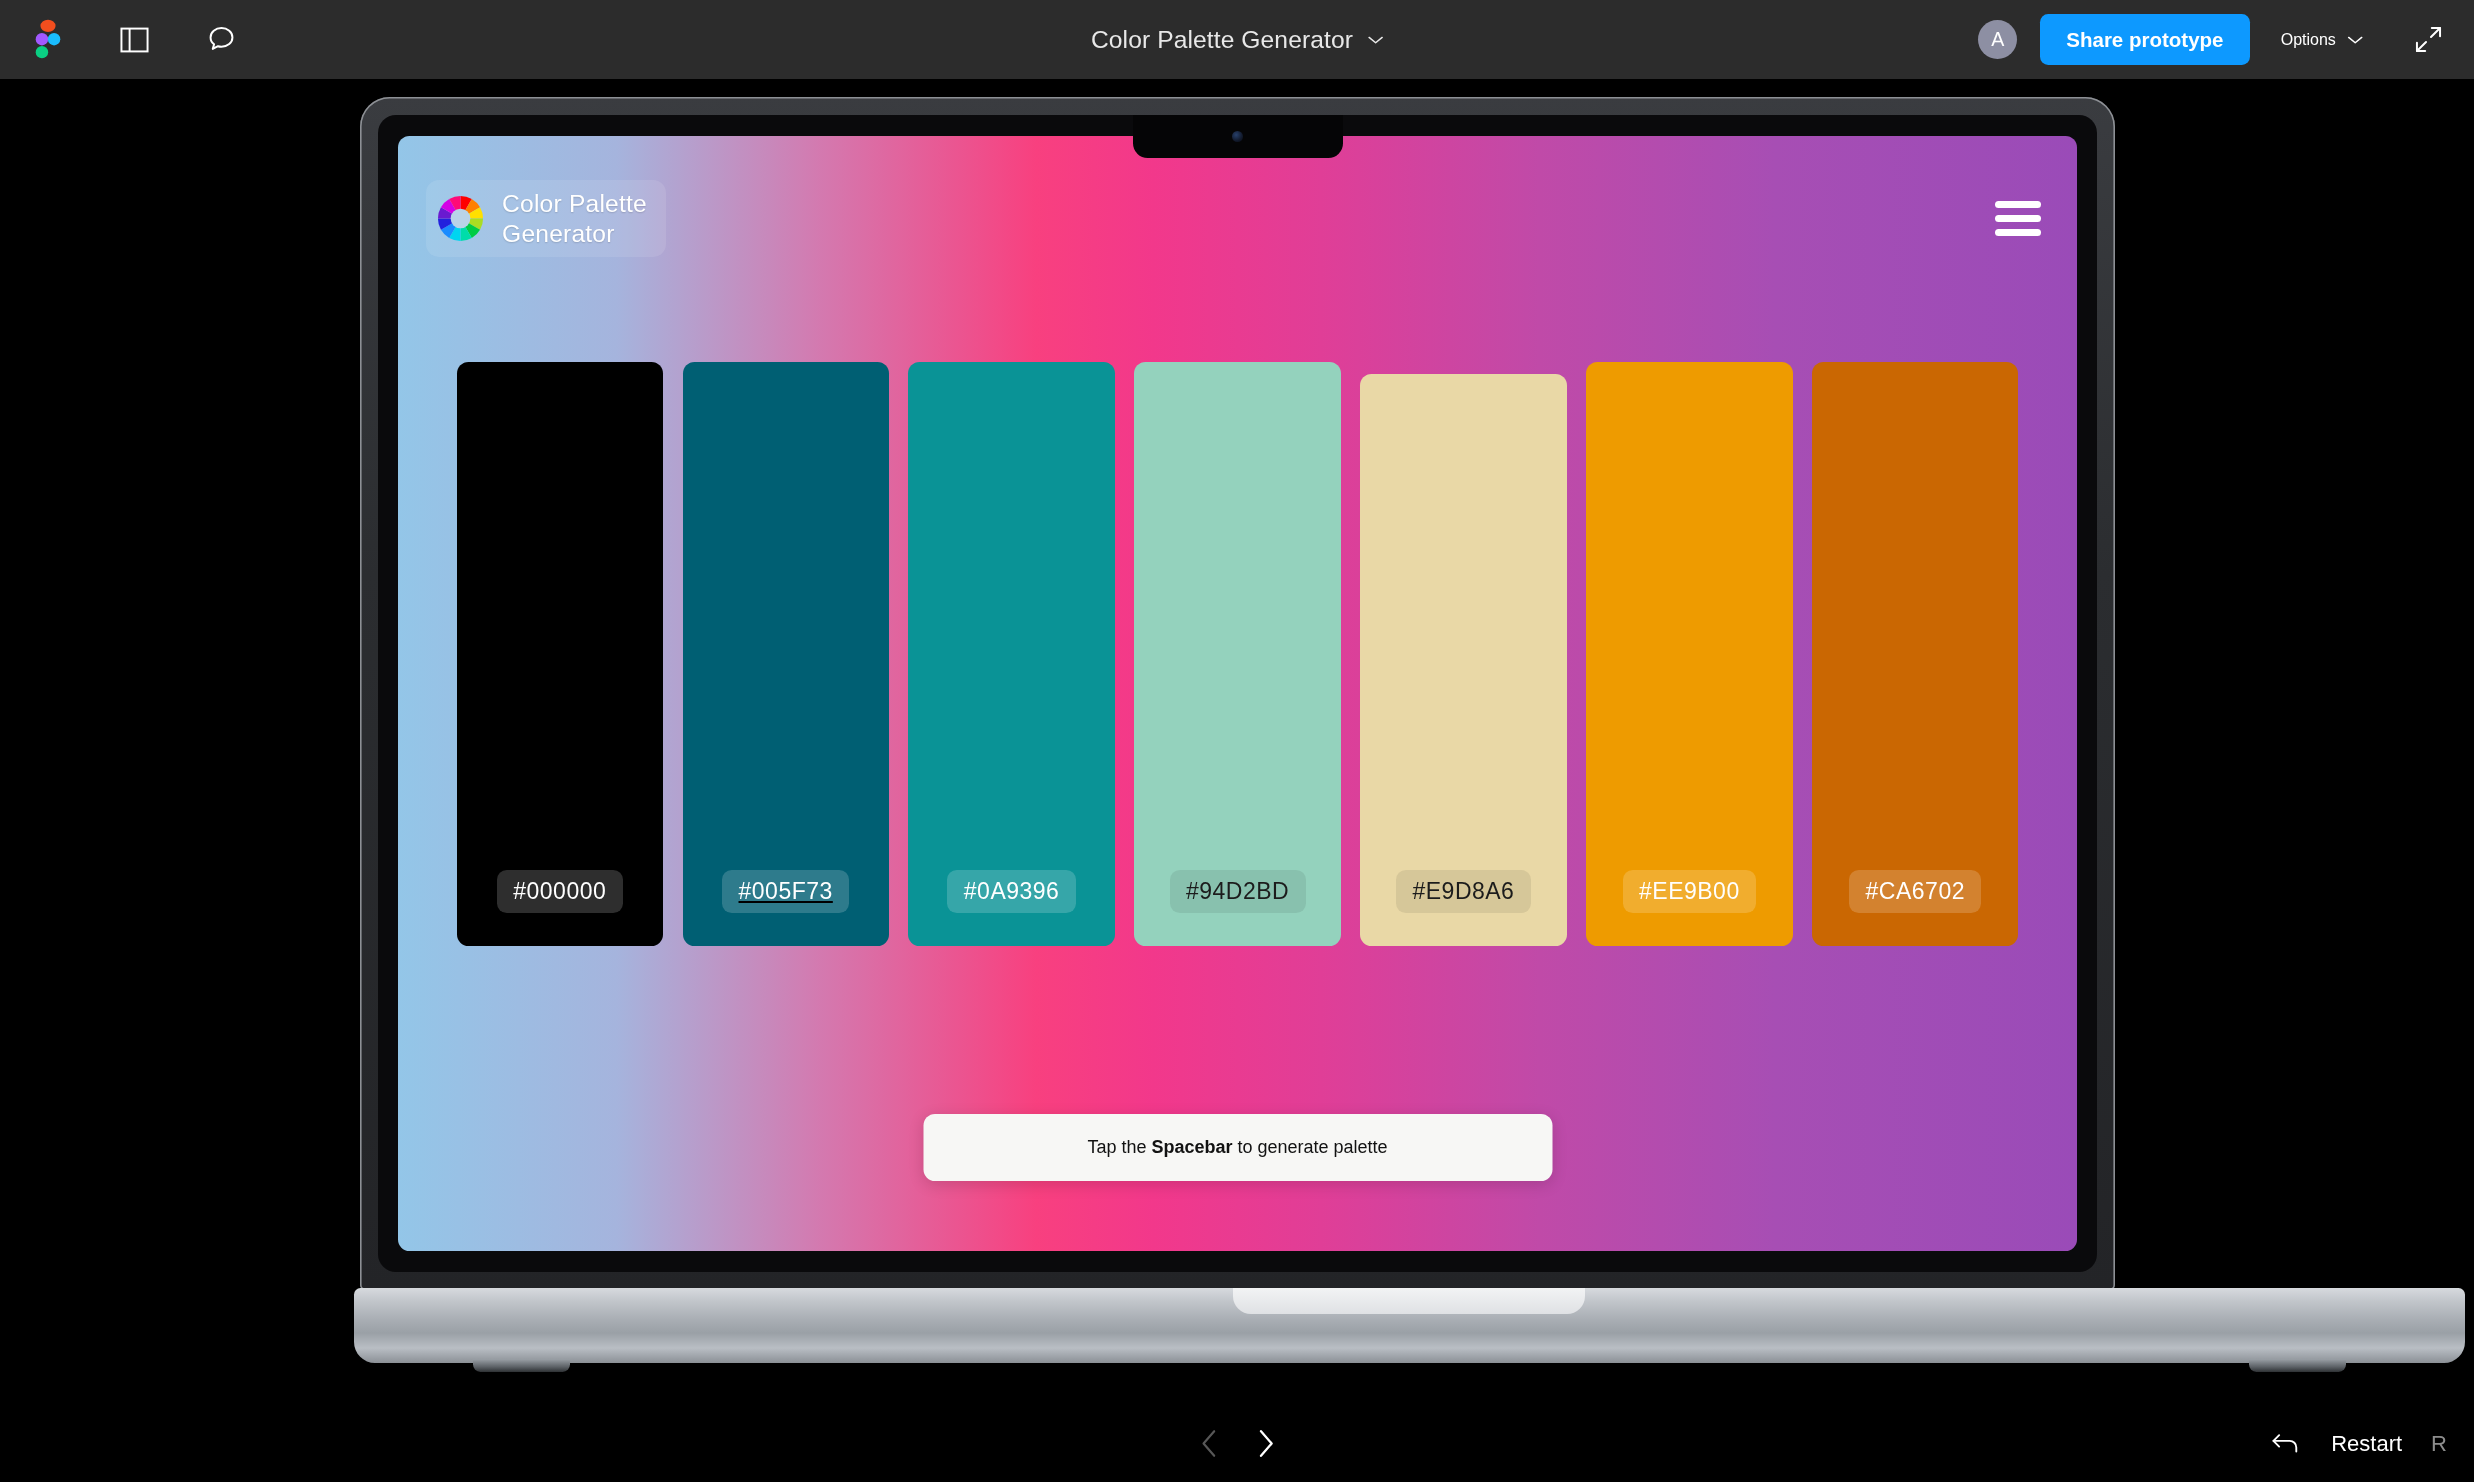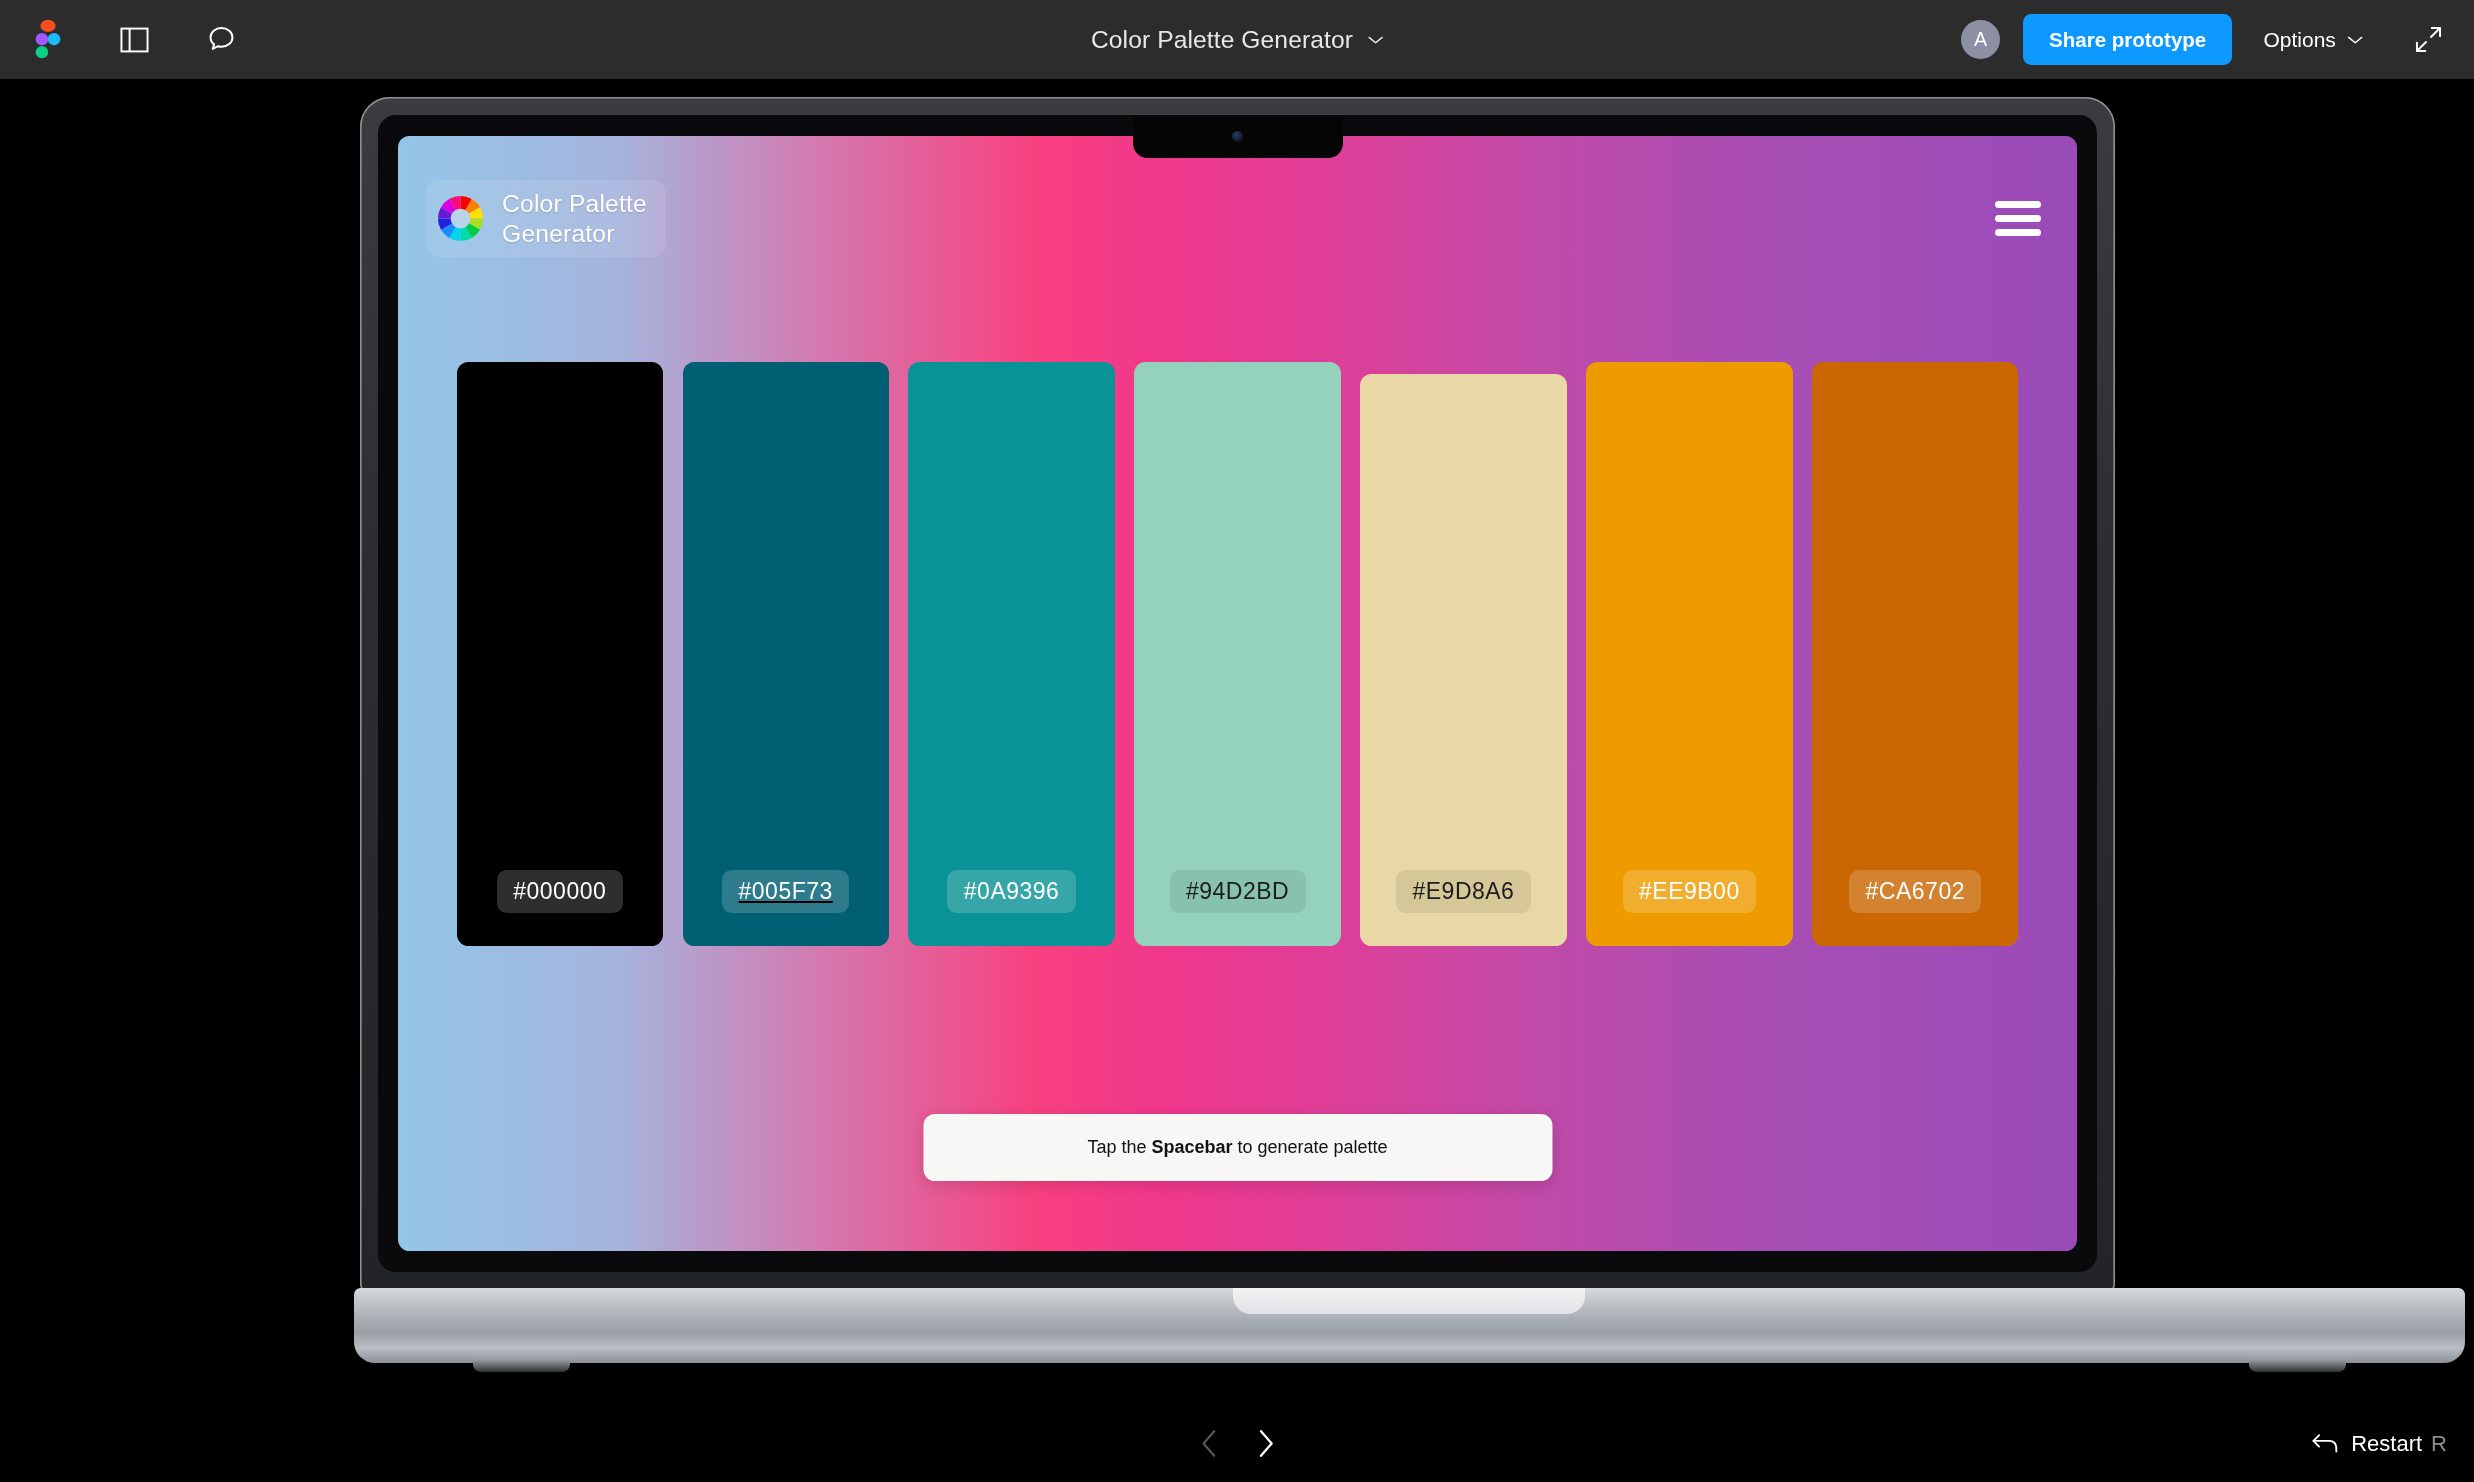--- a/index.html
+++ b/index.html
@@ -87,21 +87,21 @@
     border-radius: 8.2px;
     padding: 0 26px;
     height: 51px;
     cursor: pointer;
     font-family: inherit;
     white-space: nowrap;
   }
   .options-btn {
     display: flex; align-items: center; gap: 11.5px;
     color: #ffffff;
-    font-size: 21px;
+    font-size: 16px;
     cursor: pointer;
     padding: 6.5px 8.2px;
     white-space: nowrap;
   }
   .fullscreen-btn {
     width: 44px; height: 44px;
     display: flex; align-items: center; justify-content: center;
     cursor: pointer;
     margin-left: 11.5px;
   }
@@ -340,21 +340,21 @@
     cursor: pointer;
   }
   .nav-arrow.disabled { opacity: .34; }
   .restart-wrap {
     position: absolute;
     right: 28px;
     top: 50%;
     transform: translateY(-50%);
     display: flex;
     align-items: center;
-    gap: 9px;
+    gap: 29px;
     cursor: pointer;
   }
   .restart-label {
     color: #ffffff;
     font-size: 22px;
   }
   .restart-key {
     color: #8c8c8c;
     font-size: 22px;
   }

